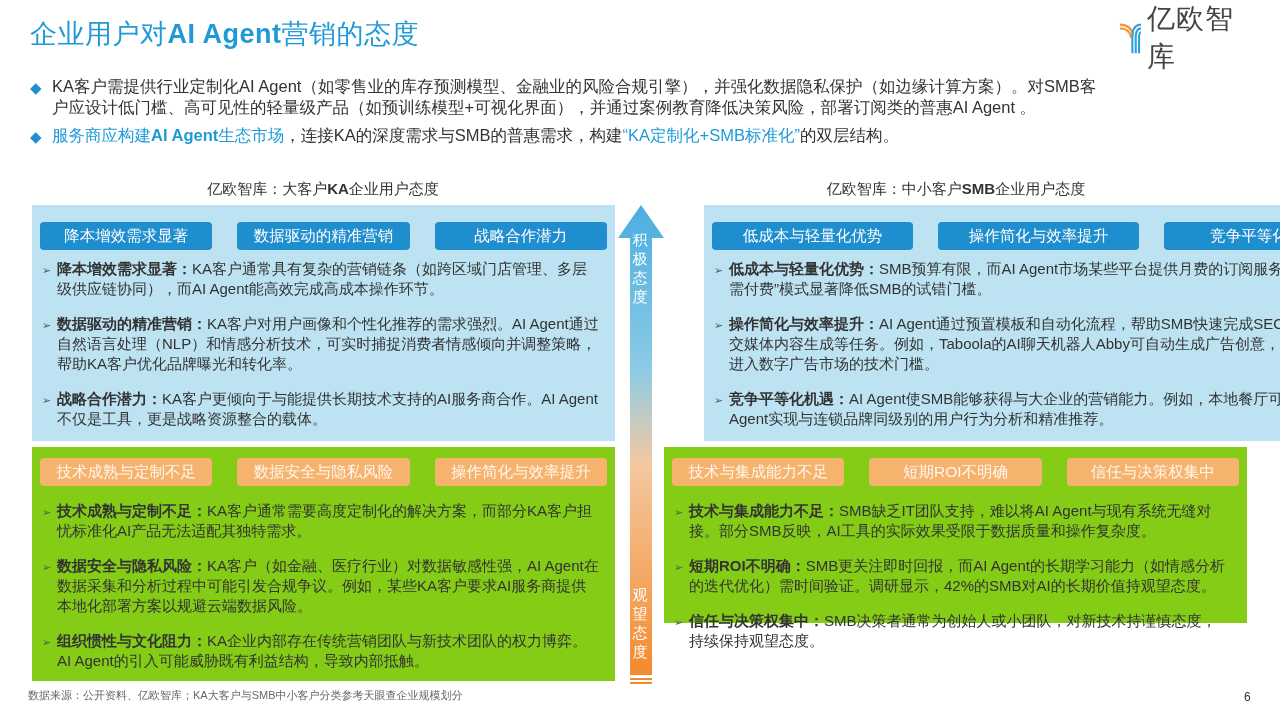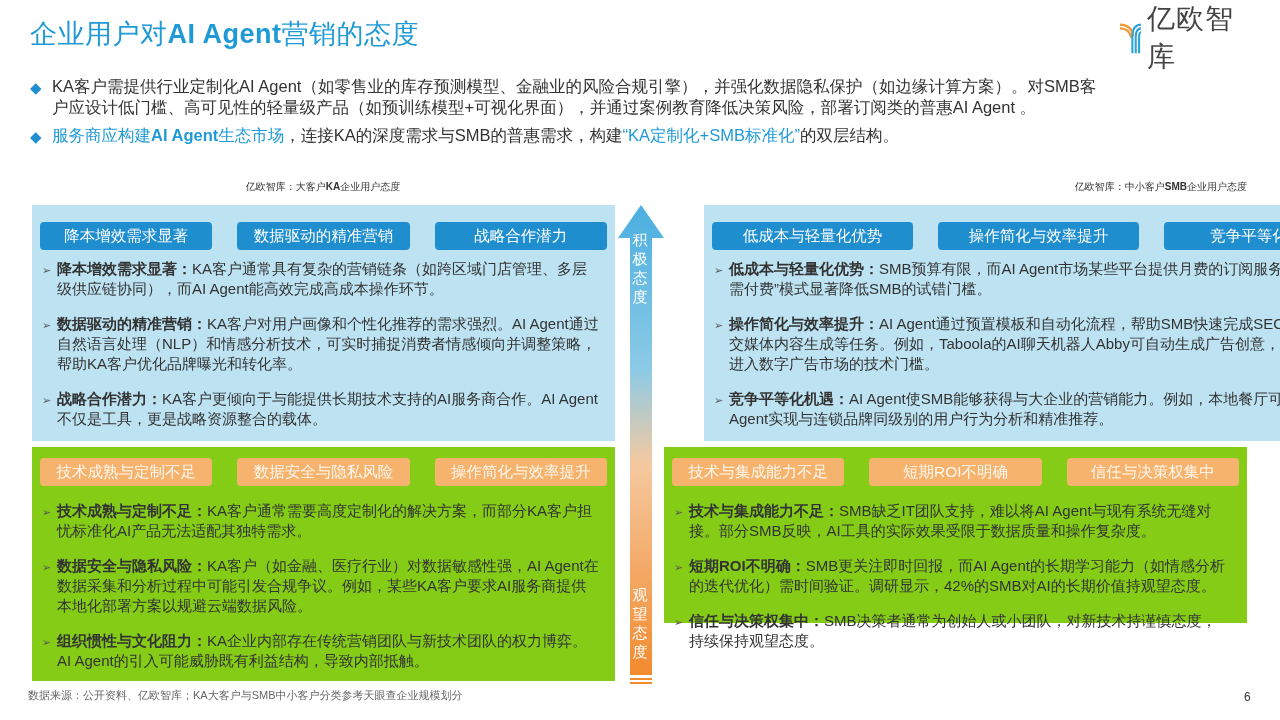--- a/index.html
+++ b/index.html
@@ -12,21 +12,21 @@
   .logo { position: absolute; left: 1118px; top: 18px; width: 140px; height: 40px; display: flex; align-items: center; }
   .logo svg { width: 26px; height: 36px; margin-right: 4px; }
   .logo-text { font-size: 28px; color: #444; letter-spacing: 1px; }
 
   .summary { position: absolute; left: 30px; top: 76px; width: 1230px; font-size: 16.5px; line-height: 21px; color: #333; }
   .summary .row { display: flex; margin-bottom: 7px; }
   .summary .diamond { color: #1f8fcf; font-size: 15px; width: 22px; flex: 0 0 22px; margin-top: 1px; }
   .summary .hl { color: #1f9ad6; }
   .summary .hlb { color: #1f9ad6; font-weight: bold; }
 
-  .col-title { position: absolute; top: 180px; font-size: 10px; color: #333; text-align: center; }
+  .col-title { position: absolute; top: 180px; font-size: 15px; color: #333; text-align: center; }
   .col-title b { font-weight: bold; }
 
   .panel { position: absolute; }
   .panel.pos { background: #bde3f3; }
   .panel.neg { background: #84cc16; padding-left: 40px; }
 
   .tags { position: absolute; left: 8px; right: 8px; top: 17px; display: flex; gap: 25px; }
   .tag { flex: 1; height: 28px; border-radius: 4px; display: flex; align-items: center; justify-content: center; font-size: 15.5px; color: #fff; }
   .pos .tag { background: #1f8ecf; }
   .neg .tag { background: #f6b36e; color: #fff7ee; }
@@ -70,21 +70,21 @@
   </div>
   <div class="row">
     <span class="diamond">◆</span>
     <div>
       <span class="hl">服务商应构建</span><span class="hlb">AI Agent</span><span class="hl">生态市场</span><span>，连接KA的深度需求与SMB的普惠需求，构建</span><span class="hl">“KA定制化+SMB标准化”</span><span>的双层结构。</span>
     </div>
   </div>
 </div>
 
 <div class="col-title" style="left:32px;width:582px;"><span>亿欧智库：大客户</span><b>KA</b><span>企业用户态度</span></div>
-<div class="col-title" style="left:665px;width:582px;text-align:right;"><span>亿欧智库：中小客户</span><b>SMB</b><span>企业用户态度</span></div>
+<div class="col-title" style="left:665px;width:582px;"><span>亿欧智库：中小客户</span><b>SMB</b><span>企业用户态度</span></div>
 
 <div class="panel pos" style="left:32px;top:205px;width:583px;height:236px;">
   <div class="tags">
     <div class="tag">降本增效需求显著</div>
     <div class="tag">数据驱动的精准营销</div>
     <div class="tag">战略合作潜力</div>
   </div>
   <div class="items">
     <div class="item">
         <span class="arrow">➢</span>

